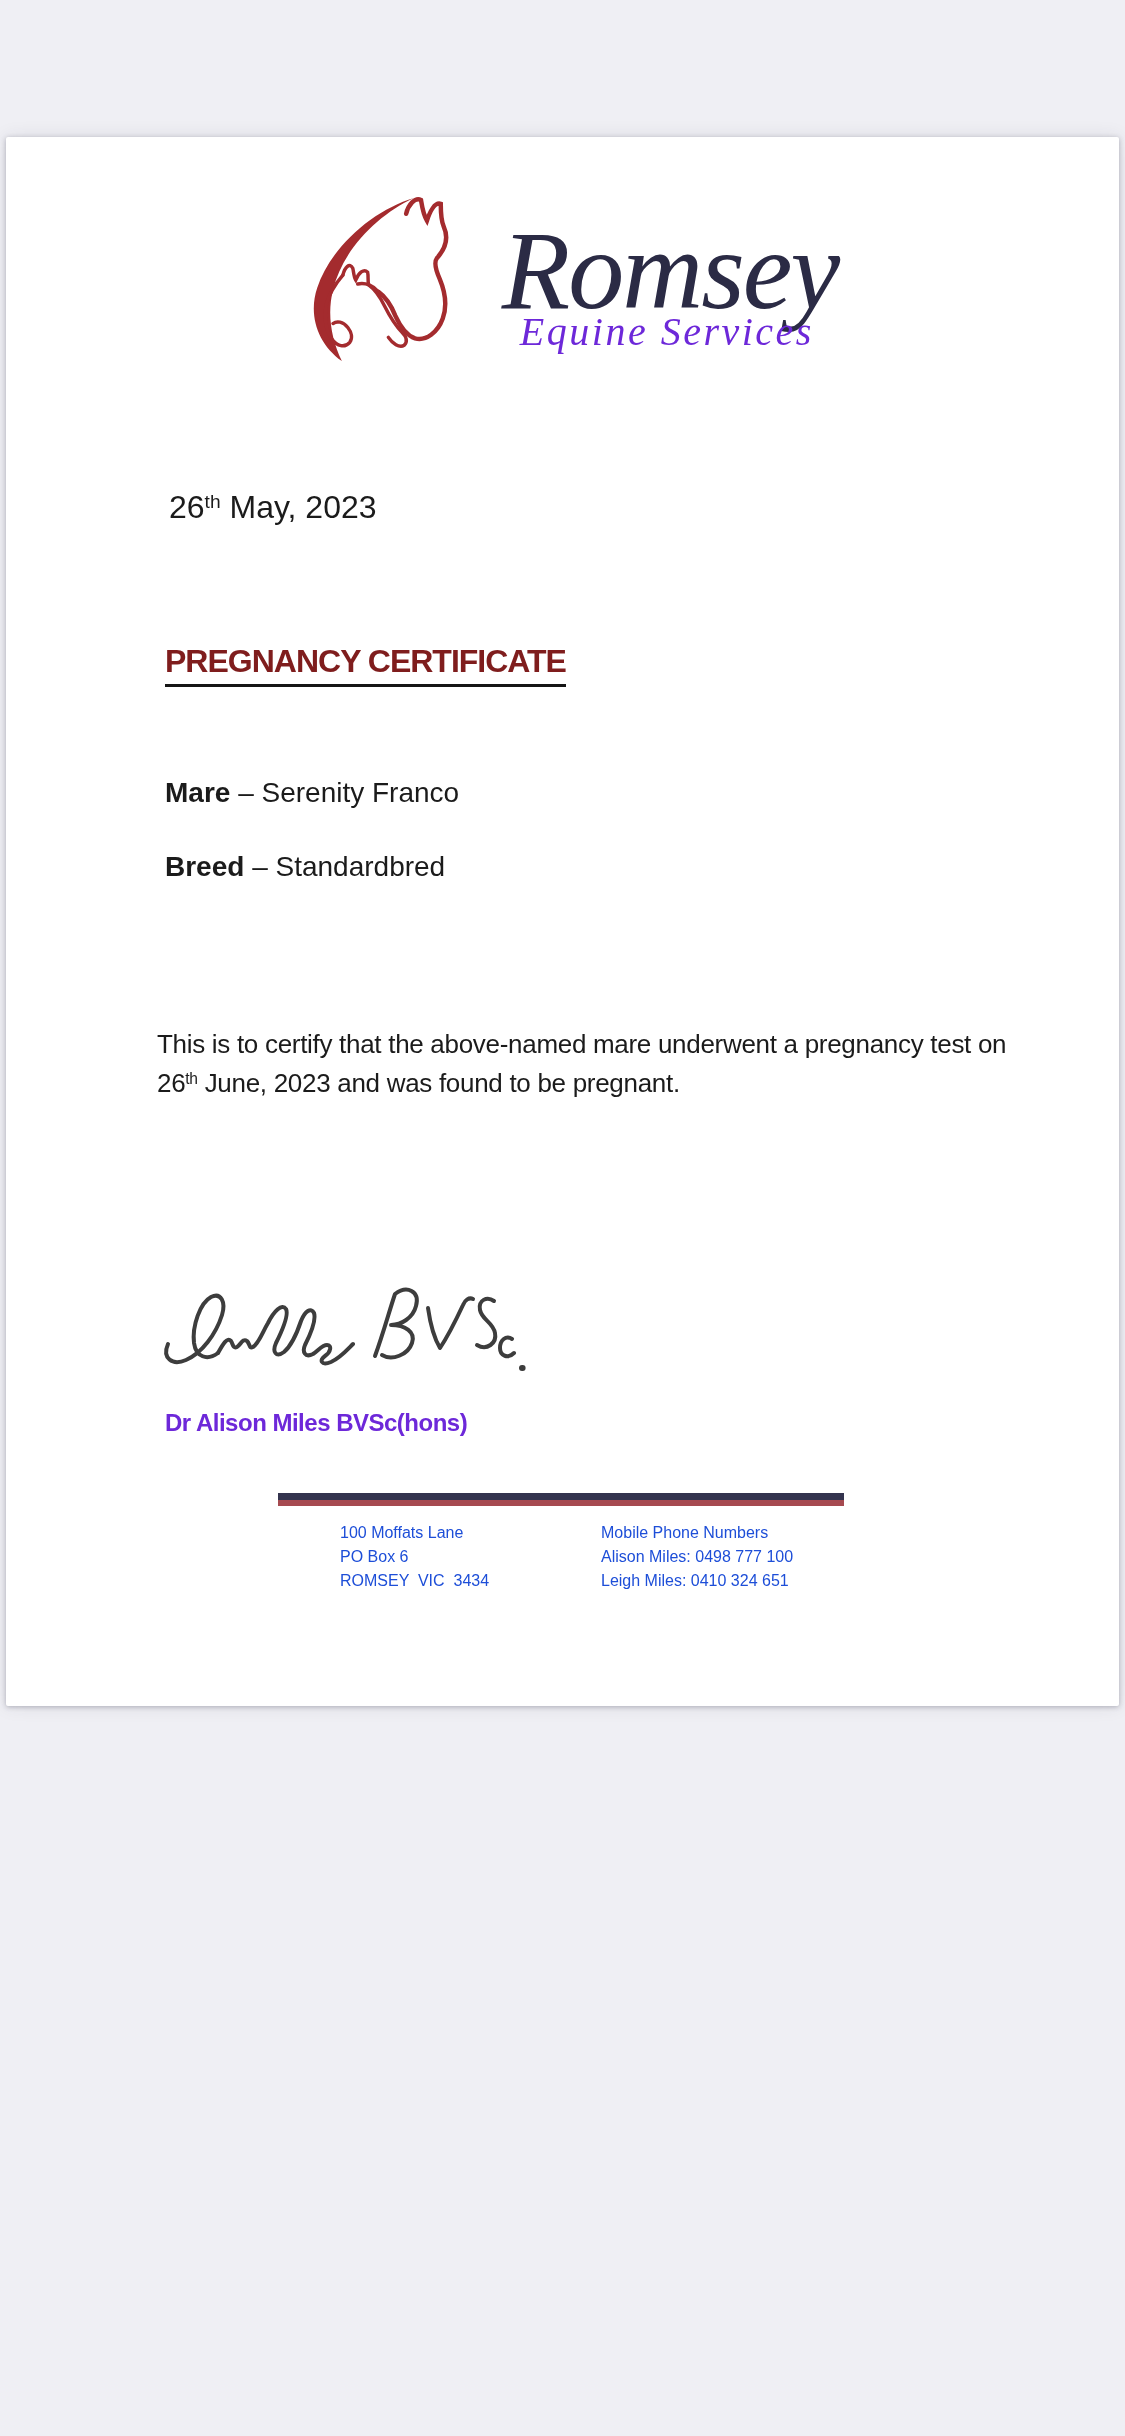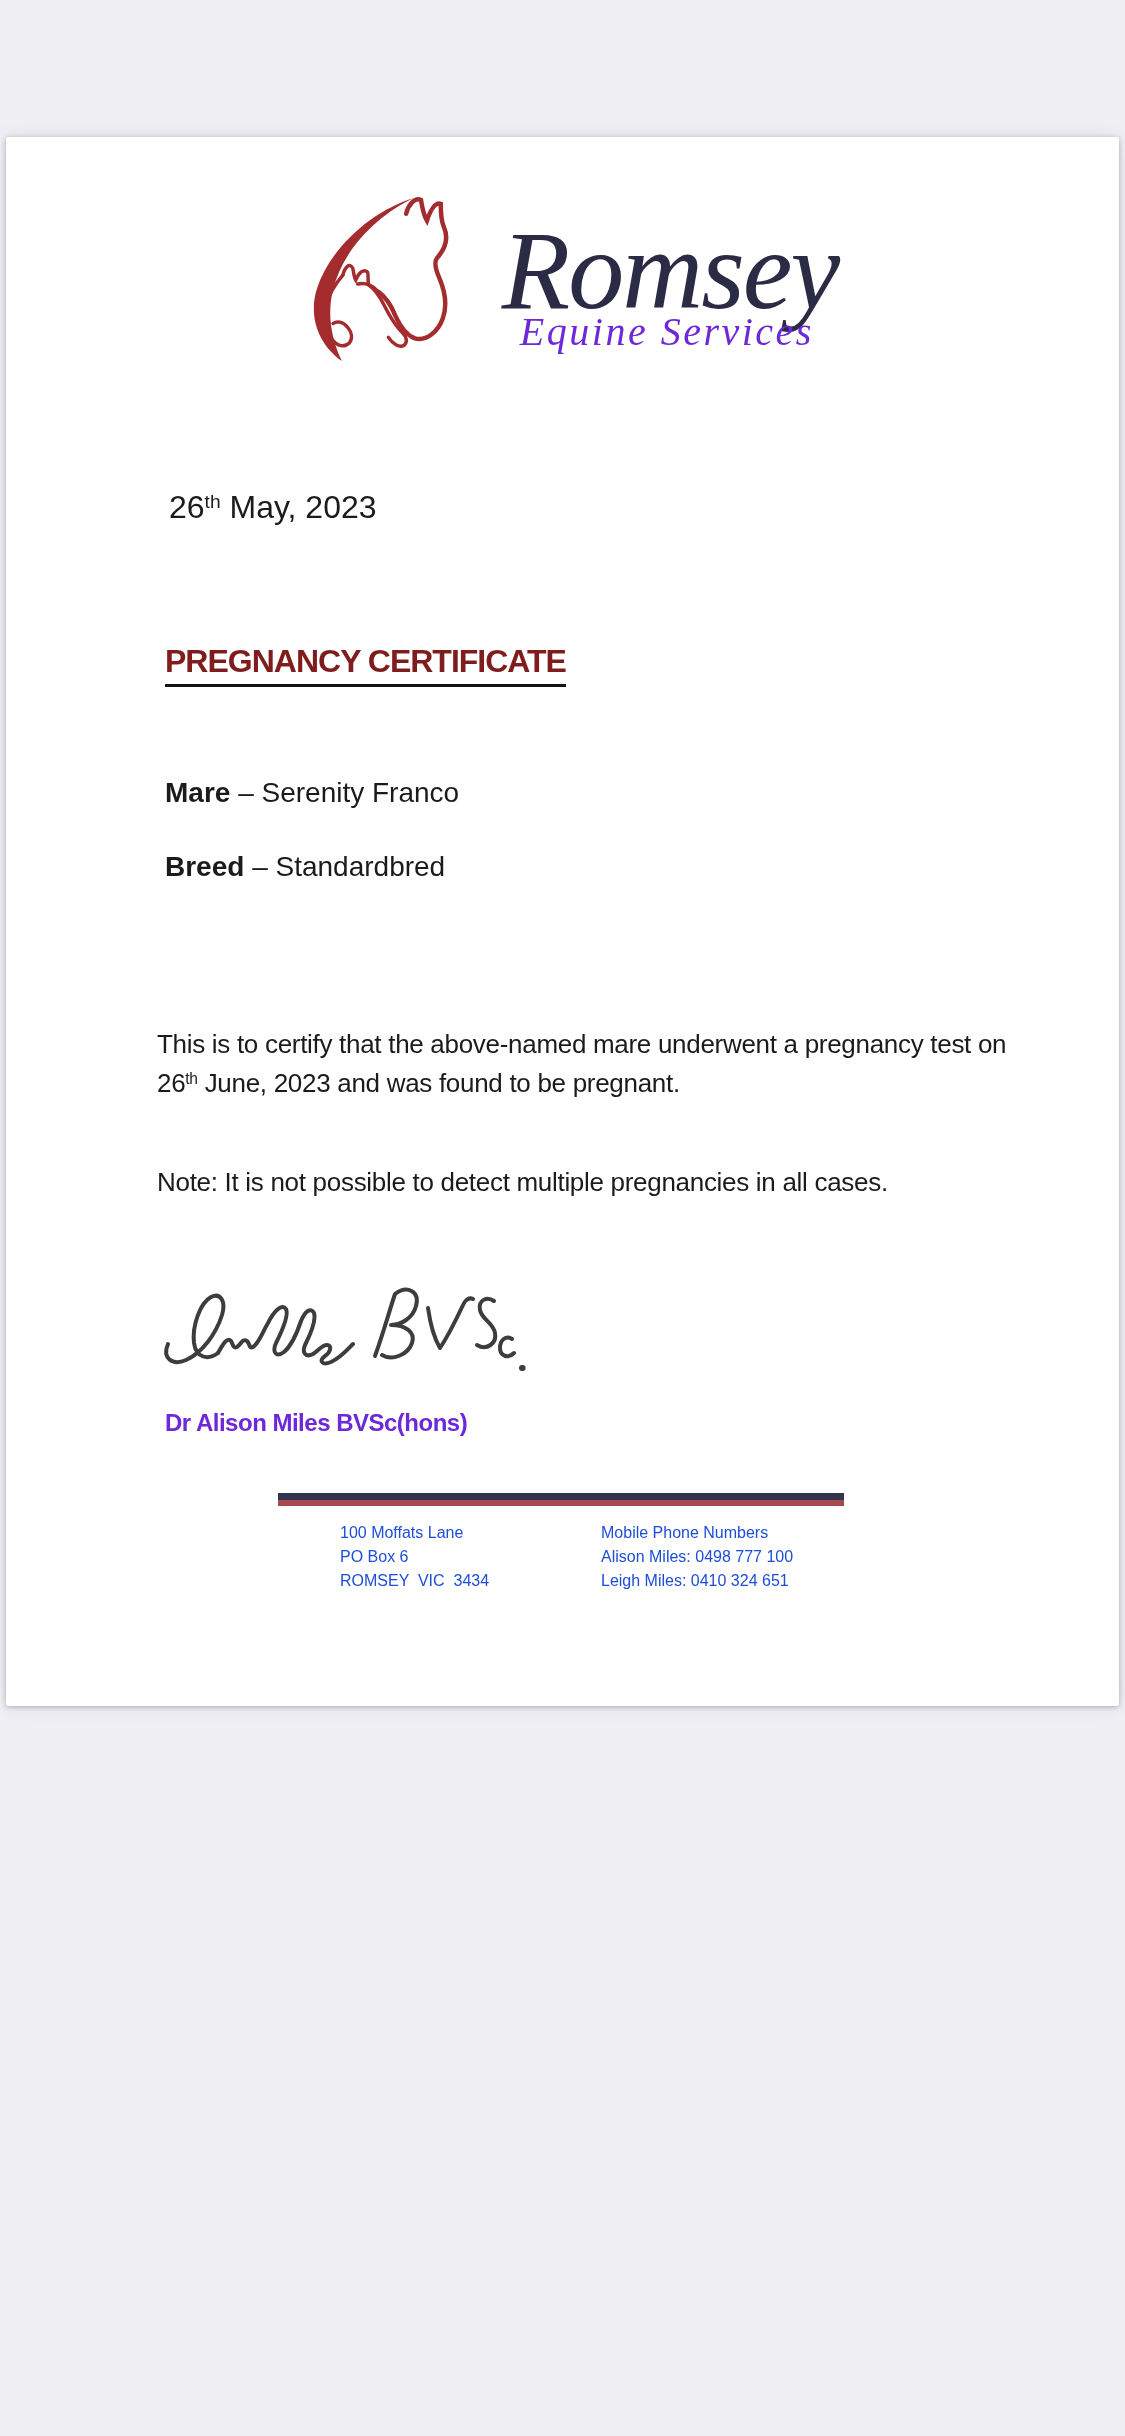--- a/index.html
+++ b/index.html
@@ -86,21 +86,20 @@
     <div class="doc-title">PREGNANCY CERTIFICATE</div>
 
     <div class="field field-mare"><b>Mare</b><span> – Serenity Franco</span></div>
     <div class="field field-breed"><b>Breed</b><span> – Standardbred</span></div>
 
     <div class="body-par">
       <div>This is to certify that the above-named mare underwent a pregnancy test on</div>
       <div><span>26</span><span class="sup">th</span><span> June, 2023 and was found to be pregnant.</span></div>
     </div>
 
-    <div class="note-par">Note: It is not possible to detect multiple pregnancies in all cases.</div>
 
     <svg class="signature" viewBox="0 0 378 102" xmlns="http://www.w3.org/2000/svg">
       <g fill="none" stroke="#3d3d3d" stroke-width="4" stroke-linecap="round" stroke-linejoin="round">
         <path d="M12,62 C6,76 16,84 30,78 C46,71 60,52 66,33 C70,20 65,10 55,15 C44,21 36,44 38,61 C40,75 51,79 62,71"></path>
         <path d="M62,71 C67,62 71,55 75,59 C77,62 77,67 81,65 C85,62 87,56 91,59 C94,62 93,67 97,65
                  C103,61 106,51 112,41 C118,29 126,21 130,27 C133,33 126,49 120,61 C116,70 120,76 128,70
                  C135,64 141,51 145,39 C149,29 155,25 158,31 C160,37 155,51 149,63 C146,70 149,76 157,72
                  C163,68 166,63 171,63 C176,63 175,70 169,74 C163,78 165,84 175,80 C184,76 191,68 197,62"></path>
         <path d="M219,74 C227,52 233,30 239,12 C251,3 264,9 260,24 C257,36 245,43 235,43 C249,43 260,50 256,61 C252,73 236,79 226,73"></path>
         <path d="M272,26 C274,40 278,56 284,66 C292,54 300,38 307,23 C309,18 313,15 317,17"></path>

